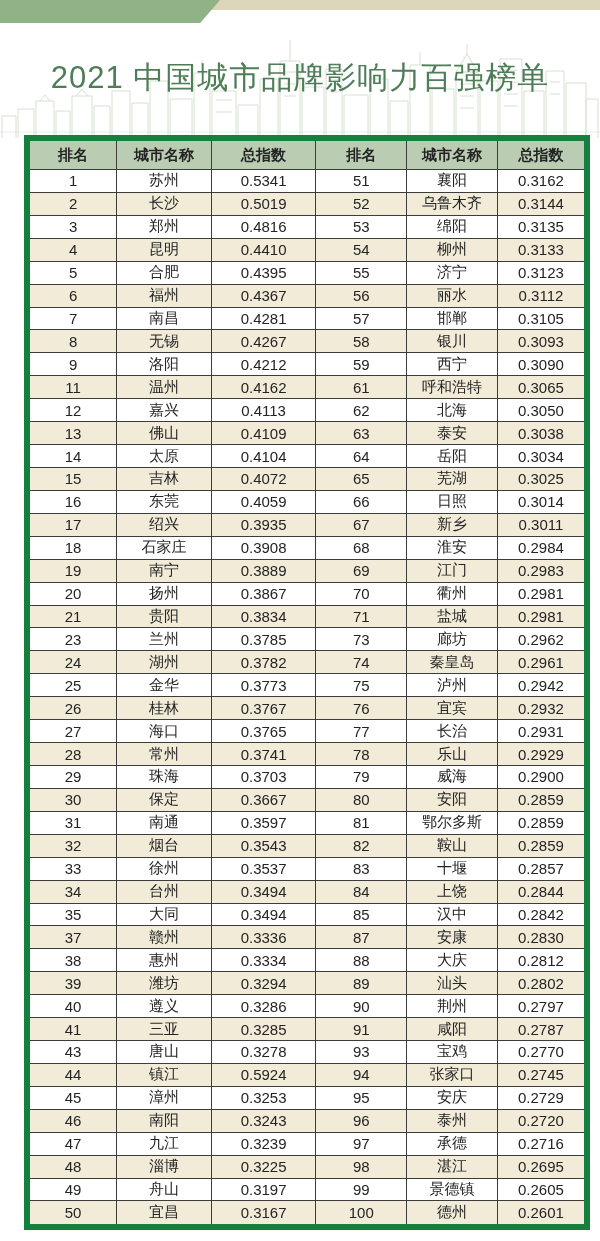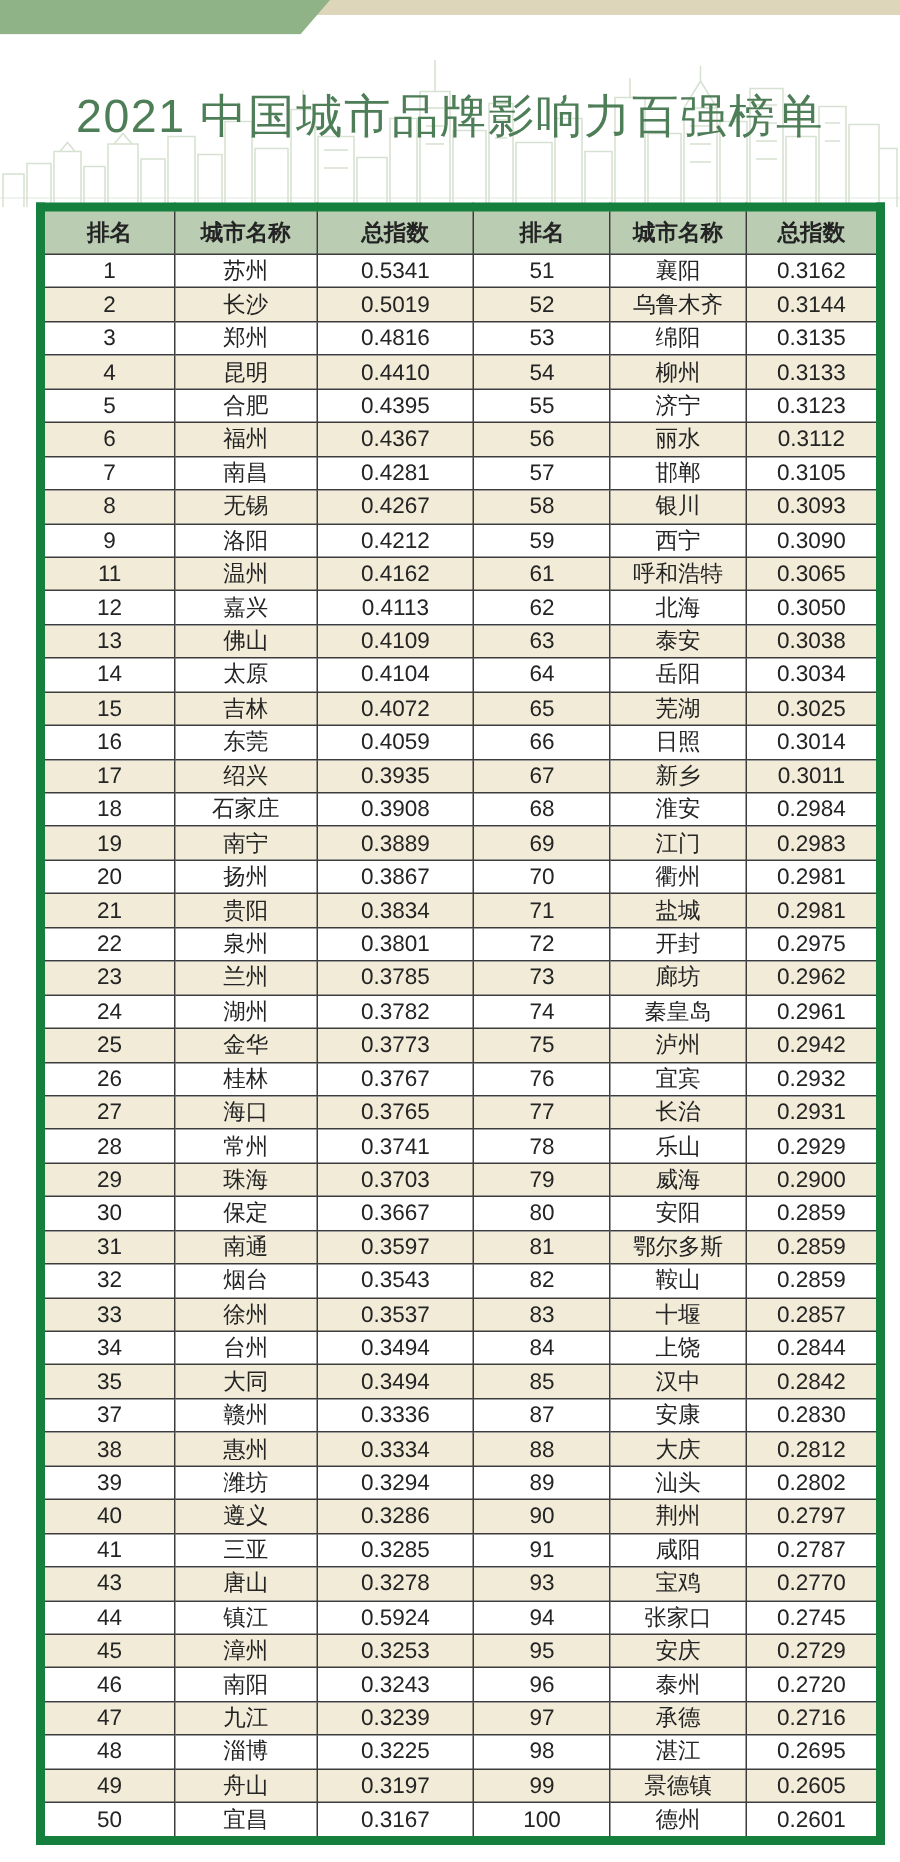--- a/index.html
+++ b/index.html
@@ -281,28 +281,20 @@
         </tr>
         <tr>
           <td>21</td>
           <td>贵阳</td>
           <td>0.3834</td>
           <td>71</td>
           <td>盐城</td>
           <td>0.2981</td>
         </tr>
         <tr>
-          <td>22</td>
-          <td>泉州</td>
-          <td>0.3801</td>
-          <td>72</td>
-          <td>开封</td>
-          <td>0.2975</td>
-        </tr>
-        <tr>
           <td>23</td>
           <td>兰州</td>
           <td>0.3785</td>
           <td>73</td>
           <td>廊坊</td>
           <td>0.2962</td>
         </tr>
         <tr>
           <td>24</td>
           <td>湖州</td>

